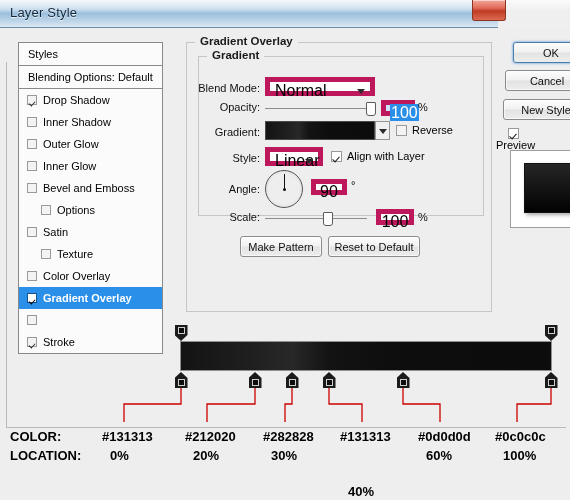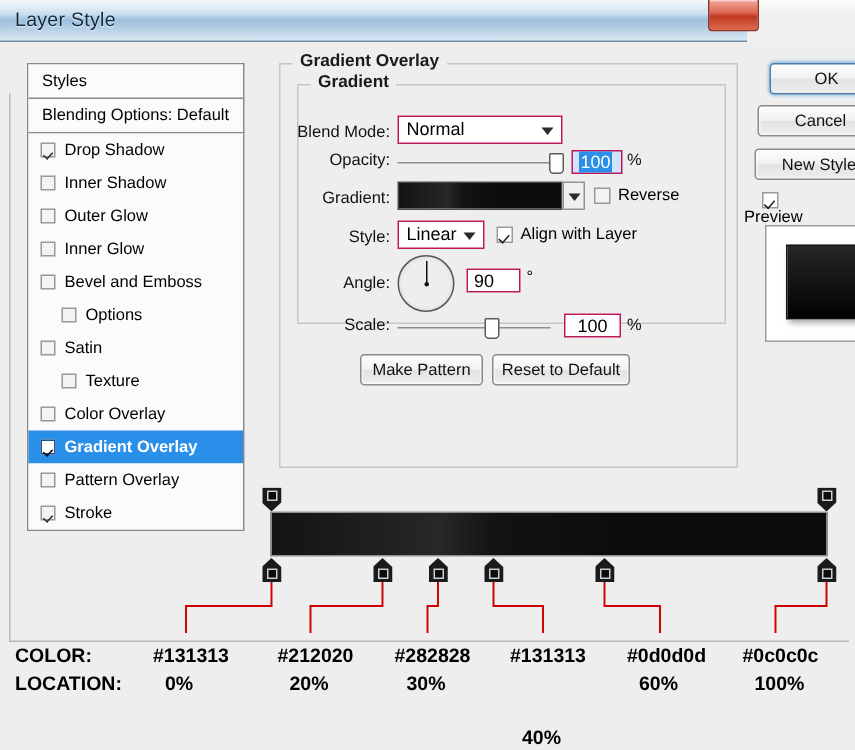--- a/index.html
+++ b/index.html
@@ -93,22 +93,22 @@
     position:absolute;font-weight:bold;font-size:11.5px;
     background:#efeeee;padding:0 5px;top:-8px;left:8px;
     color:#1a1a1a;
   }
   #grpOverlay{left:186px;top:42px;width:306px;height:270px;}
   #grpGradient{left:198px;top:56px;width:286px;height:160px;}
 
   .lbl{position:absolute;text-align:right;font-size:11px;color:#111;}
 
   .field{
-    position:absolute;background:#fff;border:1px solid #be185d;
-    box-sizing:border-box;font-size:12px;
+    position:absolute;background:#fff;border:5px solid #be185d;
+    box-sizing:border-box;font-size:16px;
   }
   .combo{
     height:19px;line-height:17px;padding-left:5px;
   }
   .combo .arrow{
     position:absolute;right:5px;top:7px;width:0;height:0;
     border-left:4px solid transparent;border-right:4px solid transparent;
     border-top:5px solid #2b2b2b;
   }
   .numbox{
@@ -275,21 +275,20 @@
         <div class="style-row">
           <span class="cb"></span>
           <span>Color Overlay</span>
         </div>
         <div class="style-row selected">
           <span class="cb on"></span>
           <span>Gradient Overlay</span>
         </div>
         <div class="style-row">
           <span class="cb"></span>
-          <span>Pattern Overlay</span>
         </div>
         <div class="style-row">
           <span class="cb on"></span>
           <span>Stroke</span>
         </div>
       </div>
   </div>
 
   <div class="grp" id="grpOverlay">
     <div class="grp-label">Gradient Overlay</div>

